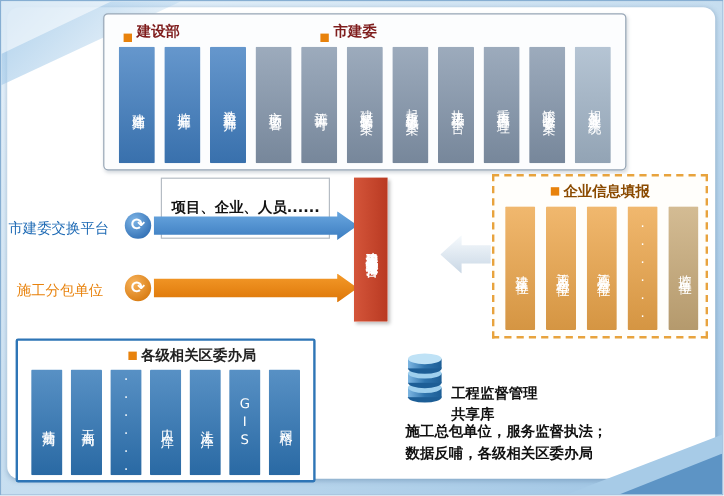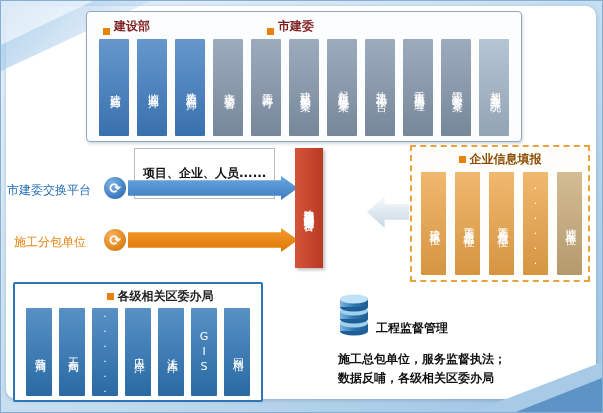--- a/index.html
+++ b/index.html
@@ -240,19 +240,20 @@
       <ellipse cx="17" cy="27" rx="14" ry="4.5" fill="#1d5e96"></ellipse>
       <rect x="3" y="19" width="28" height="8" fill="url(#dbg)"></rect>
       <ellipse cx="17" cy="19" rx="14" ry="4.5" fill="#9fd0ee"></ellipse>
       <ellipse cx="17" cy="15" rx="14" ry="4.5" fill="#1d5e96"></ellipse>
       <rect x="3" y="7" width="28" height="8" fill="url(#dbg)"></rect>
       <ellipse cx="17" cy="7" rx="14" ry="4.5" fill="#bfe2f6"></ellipse>
     </g>
   </svg>
   <div class="db-label">
     <div>工程监督管理</div>
+    <div>共享库</div>
   </div>
 
   <div class="footer-note">
     <div>施工总包单位，服务监督执法；</div>
     <div>数据反哺，各级相关区委办局</div>
   </div>
 </div>
 
 </body></html>

